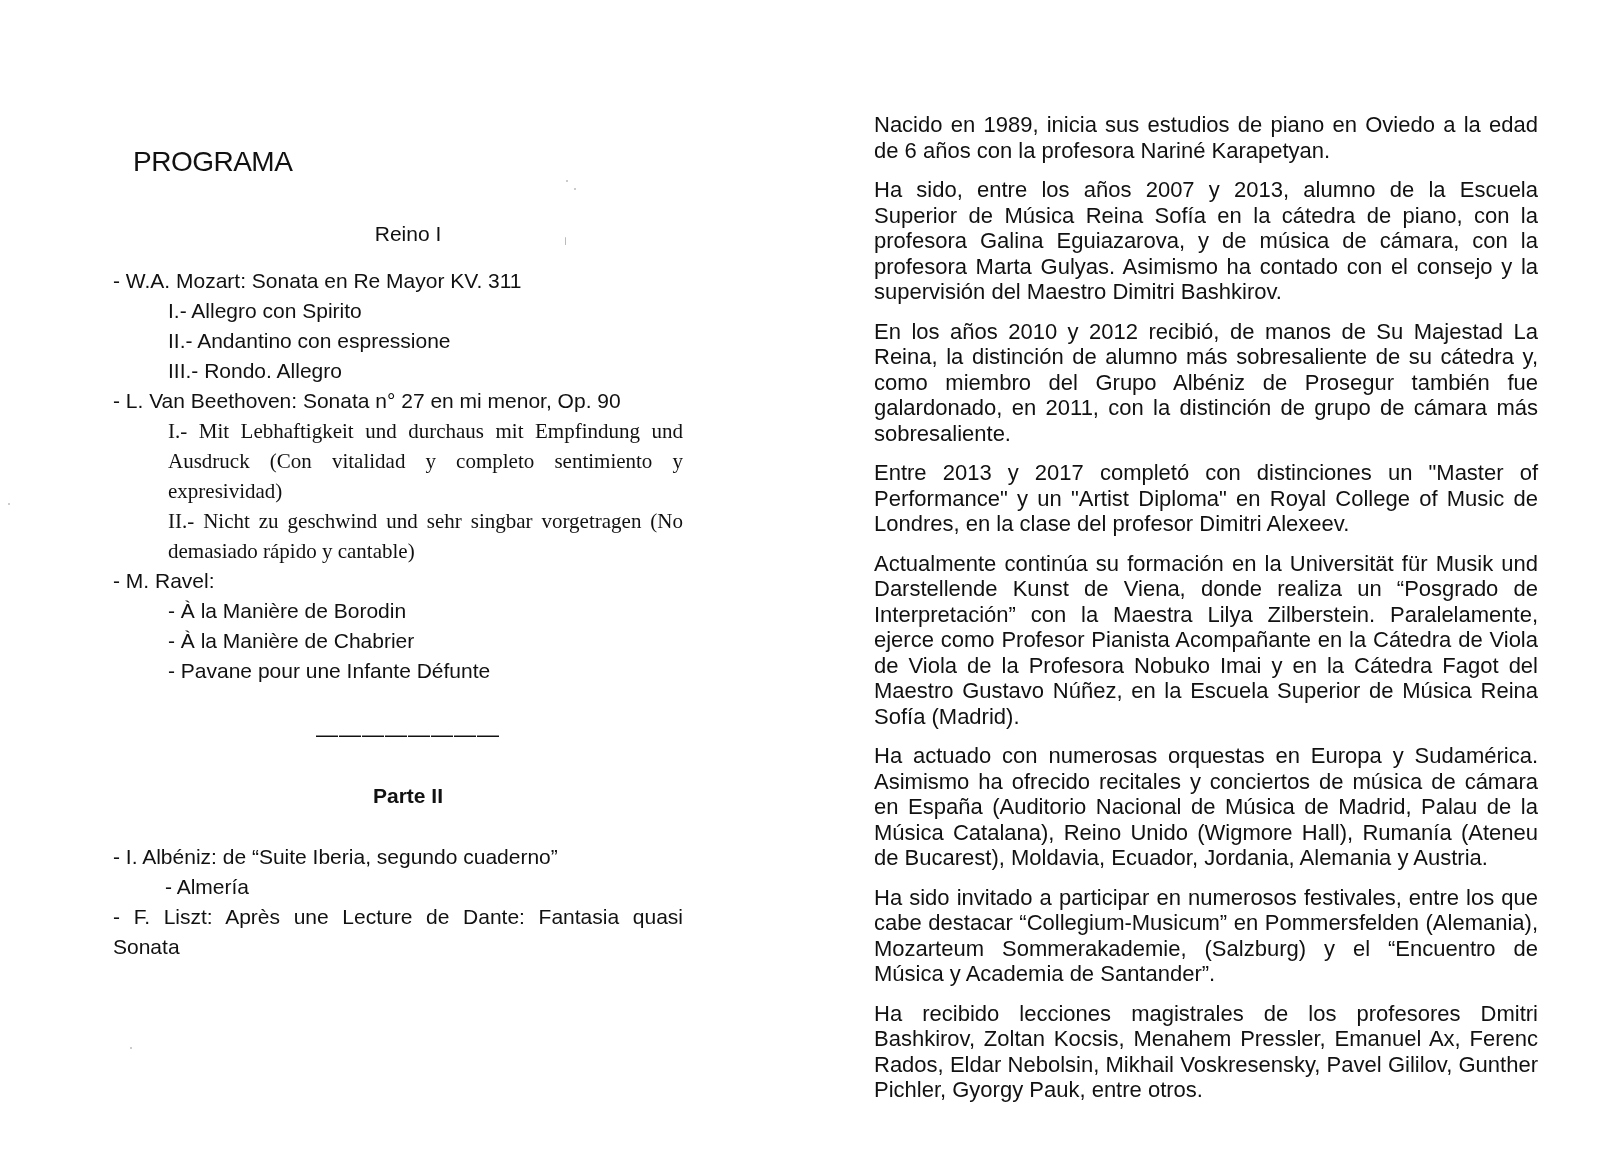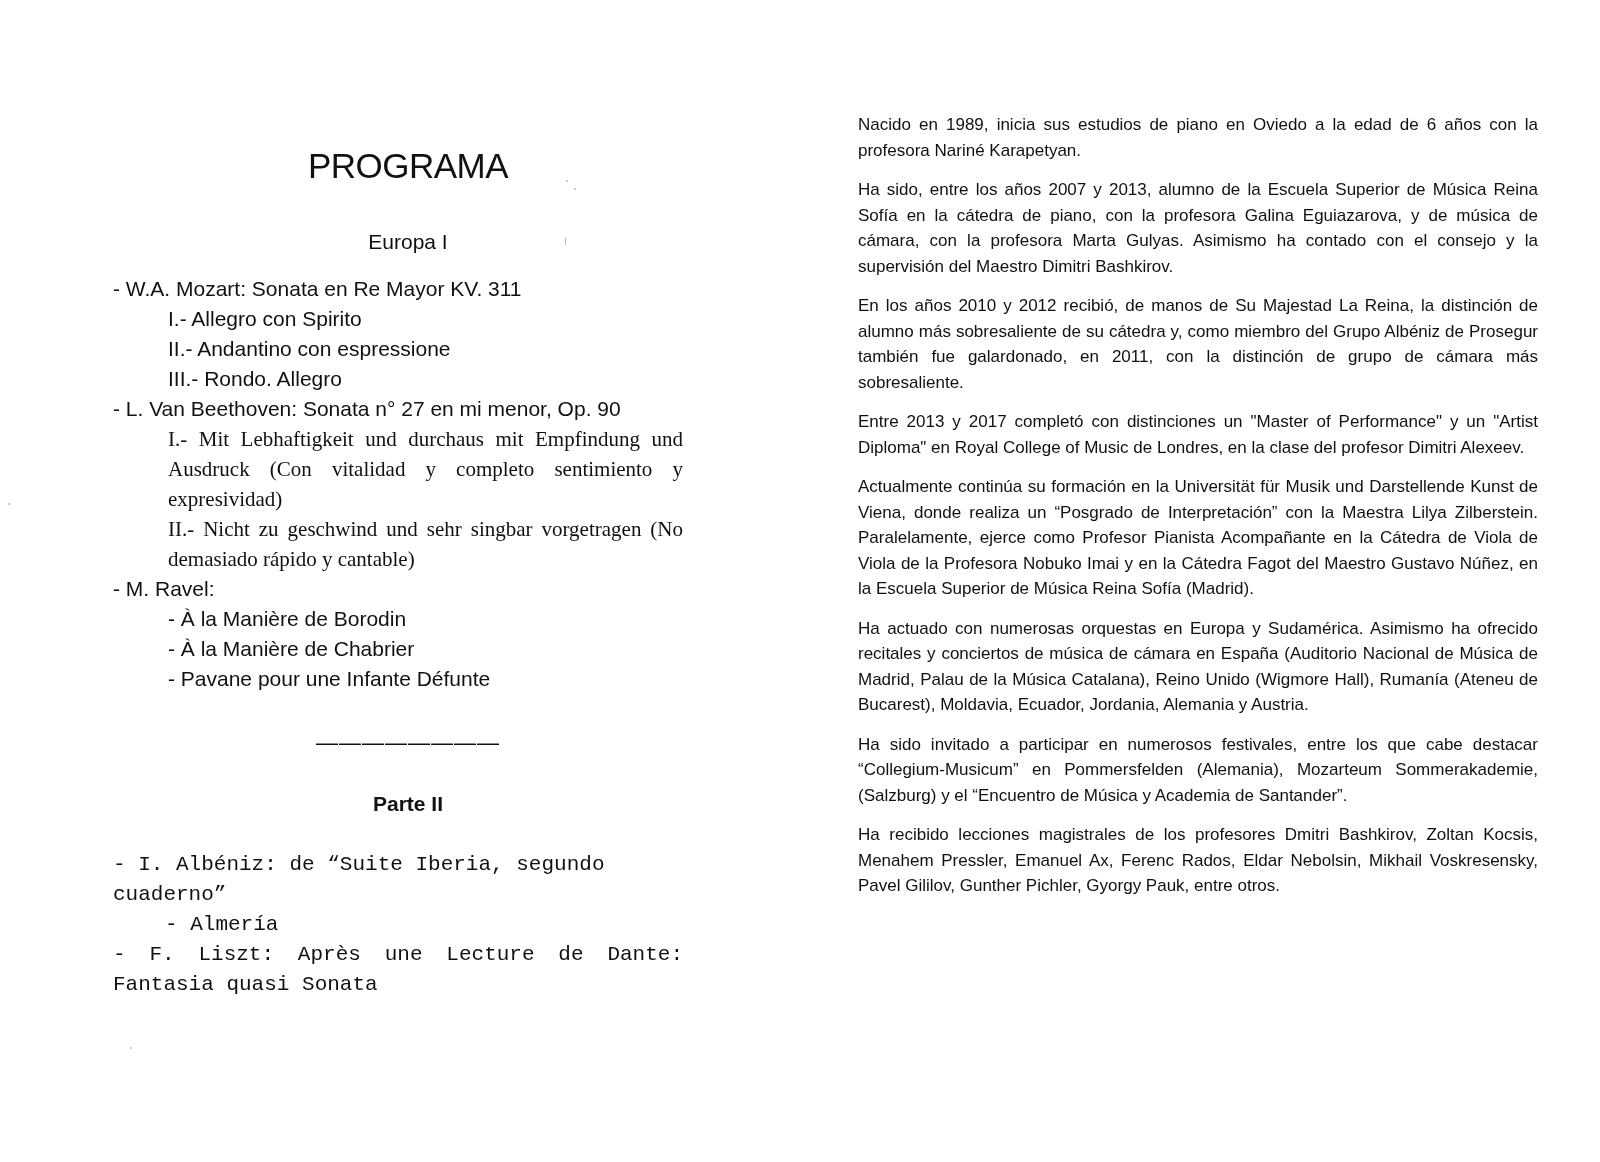--- a/index.html
+++ b/index.html
@@ -7,55 +7,55 @@
     width: 1600px; height: 1162px; position: relative; overflow: hidden;
     font-family: "Liberation Sans", sans-serif; color: #111111;
   }
   .page-left {
     position: absolute; left: 113px; top: 130px; width: 570px;
   }
   .page-right {
     position: absolute; left: 858px; top: 112px; width: 680px;
   }
   .title {
-    text-align: center; font-size: 35px; font-weight: normal;
+    text-align: left; font-size: 28px; font-weight: normal;
     letter-spacing: -0.5px; margin: 16px 0 0 0; padding-left: 20px;
   }
   .part-heading {
     text-align: center; font-size: 21px; margin: 44px 0 0 0; padding-left: 20px;
   }
   .part-heading.bold { font-weight: bold; margin-top: 36px; }
   .program-list { margin-top: 20px; font-size: 21px; line-height: 30px; }
-  .program-list.part2 { margin-top: 34px; font-family: Liberation Mono, monospace; }
+  .program-list.part2 { margin-top: 34px; }
   .work { margin: 0; }
   .movement { margin: 0 0 0 55px; text-align: justify; }
   .movement.wrap { text-align: justify; text-align-last: left; font-family: Liberation Serif, serif; }
   .divider {
     text-align: center; font-size: 22px; letter-spacing: 1px;
     margin-top: 36px; padding-left: 20px; color: #111;
   }
   .bio-paragraph {
-    font-size: 17px; line-height: 25.5px; margin: 0 0 14px 0;
+    font-size: 22px; line-height: 25.5px; margin: 0 0 14px 16px;
     text-align: justify; text-align-last: left;
   }
   .speck { position: absolute; width: 2px; height: 2px; background: #bbb; border-radius: 1px; }
 </style>
 </head>
 <body>
 
 <div class="speck" style="left:566px;top:180px;"></div>
 <div class="speck" style="left:574px;top:188px;"></div>
 <div class="speck" style="left:565px;top:237px;height:8px;width:1px;"></div>
 <div class="speck" style="left:8px;top:503px;"></div>
 <div class="speck" style="left:130px;top:1047px;"></div>
 
 <div class="page-left">
   <h1 class="title">PROGRAMA</h1>
 
-  <div class="part-heading">Europa I</div>
+  <div class="part-heading">Reino I</div>
 
   <div class="program-list">
     <p class="work">- W.A. Mozart: Sonata en Re Mayor KV. 311</p>
     <p class="movement">I.- Allegro con Spirito</p>
     <p class="movement">II.- Andantino con espressione</p>
     <p class="movement">III.- Rondo. Allegro</p>
 
     <p class="work">- L. Van Beethoven: Sonata n° 27 en mi menor, Op. 90</p>
     <p class="movement wrap">I.- Mit Lebhaftigkeit und durchaus mit Empfindung und Ausdruck (Con vitalidad y completo sentimiento y expresividad)</p>
     <p class="movement wrap">II.- Nicht zu geschwind und sehr singbar vorgetragen (No demasiado rápido y cantable)</p>

